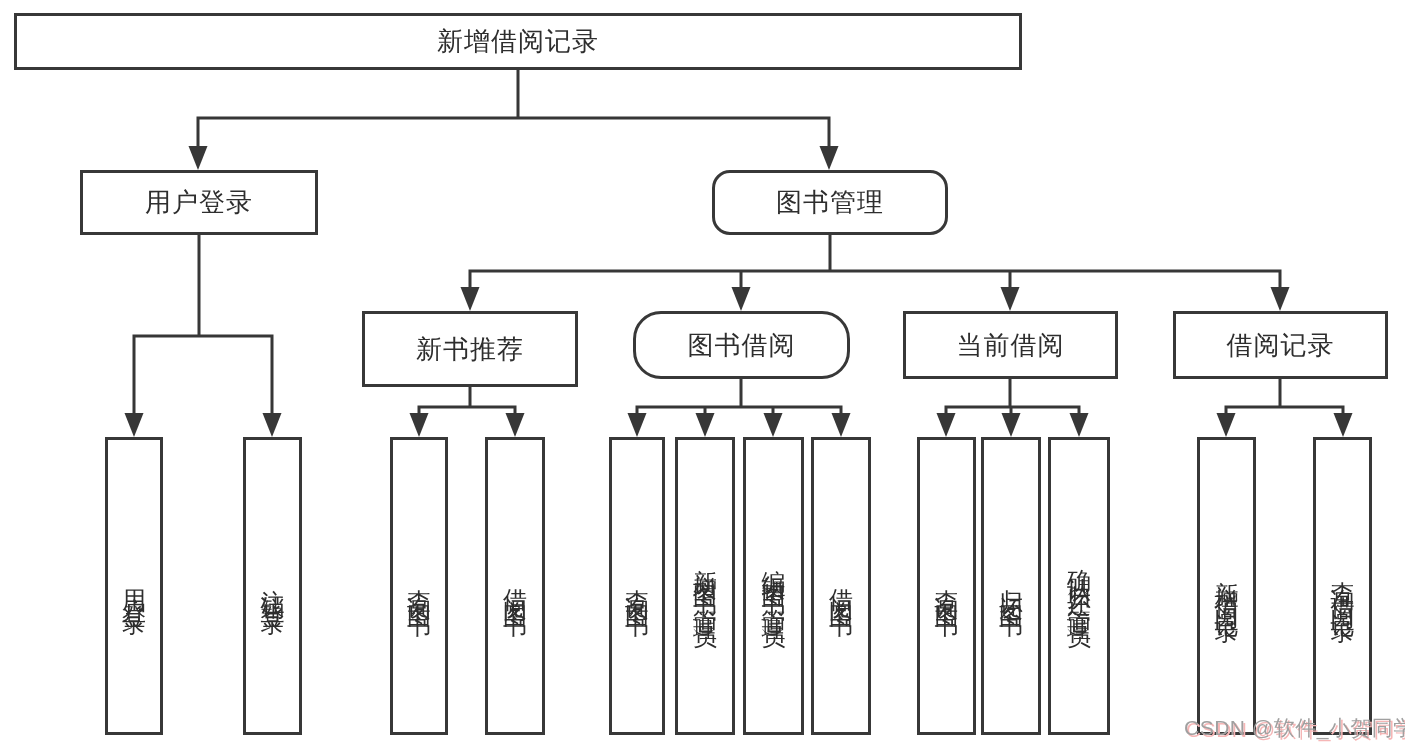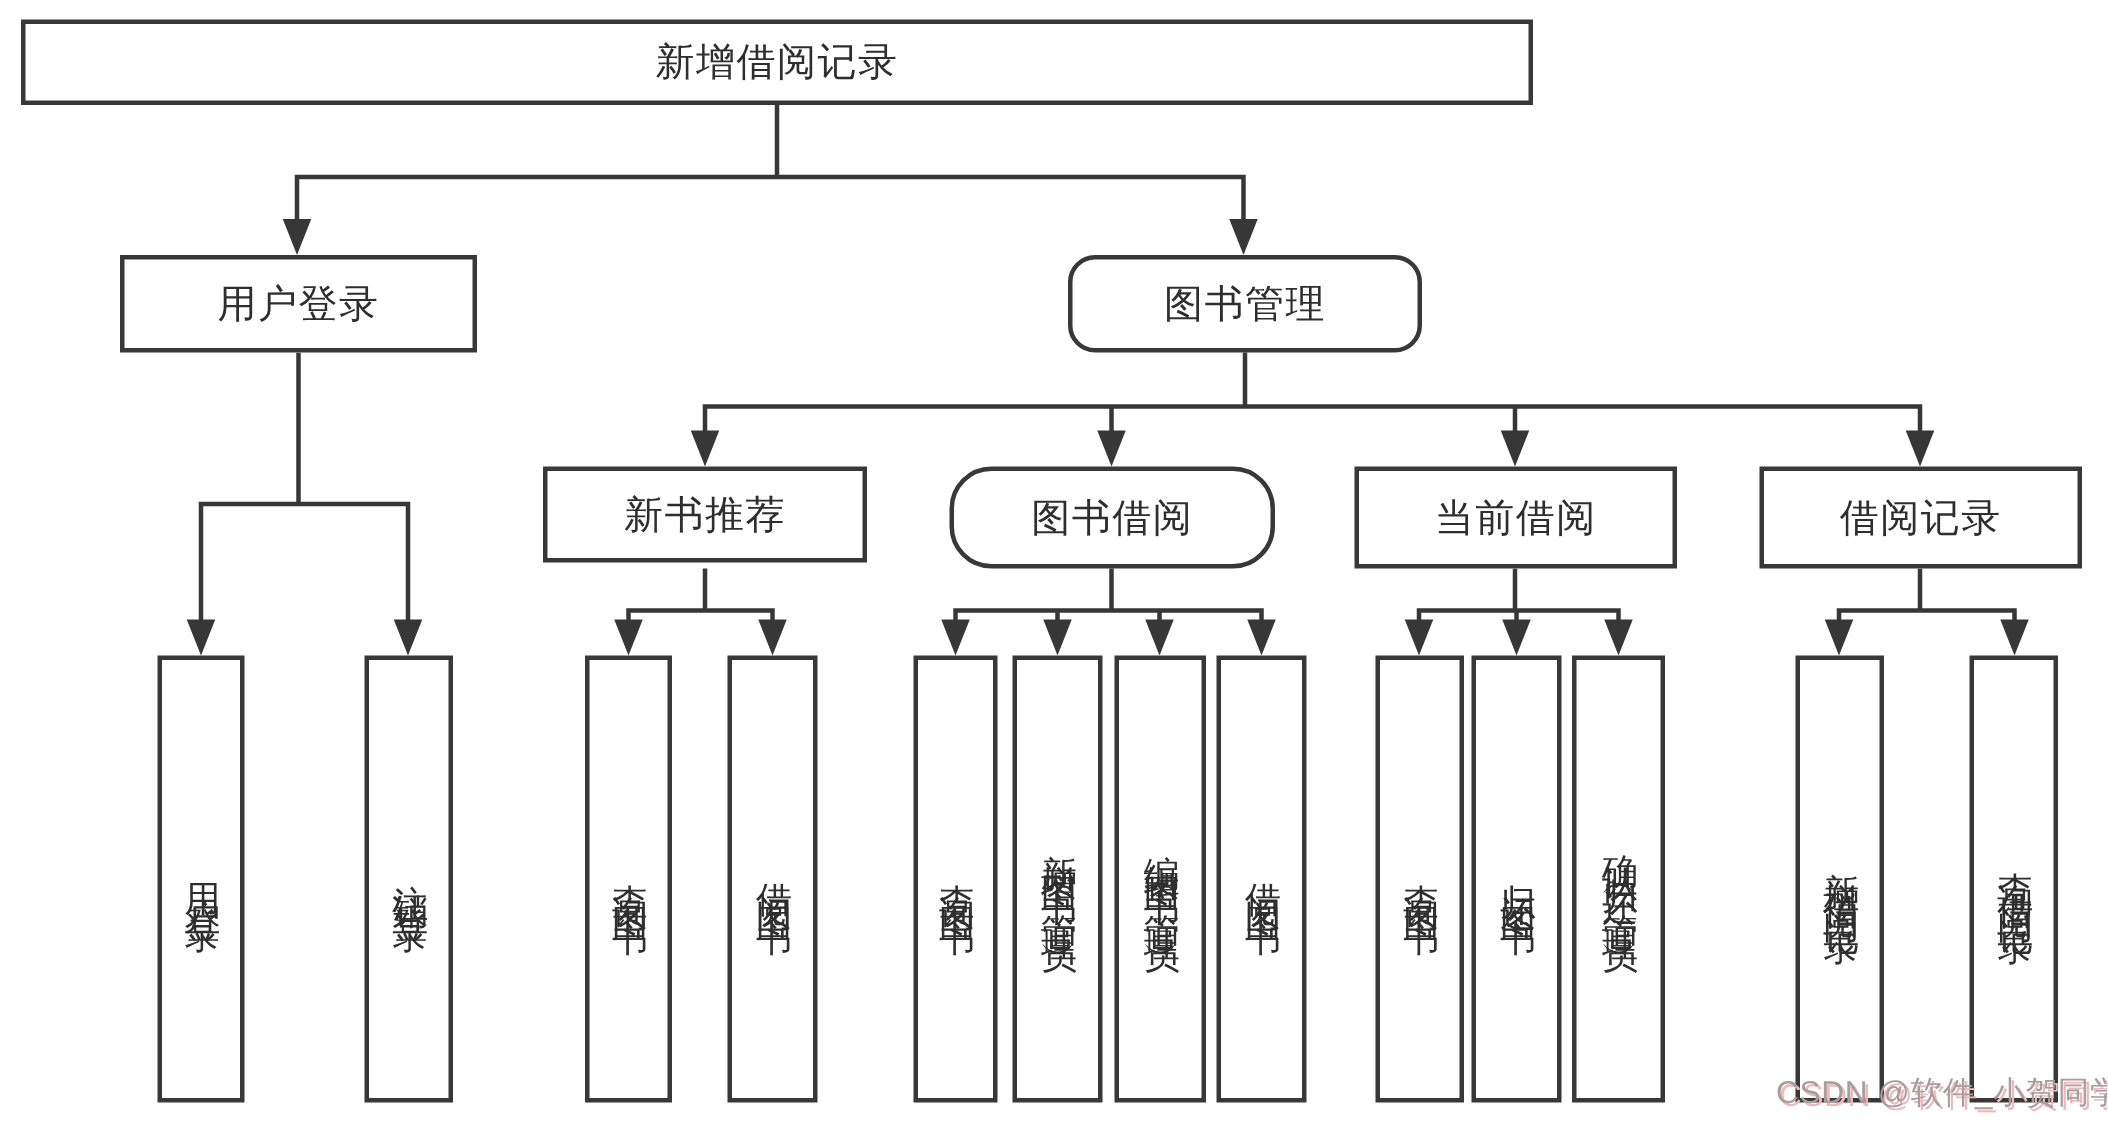--- a/index.html
+++ b/index.html
@@ -108,21 +108,21 @@
     <span>新增借阅记录</span>
   </div>
 
   <div class="node hnode" style="left:80px; top:170px; width:238px; height:65px;">
     <span>用户登录</span>
   </div>
   <div class="node hnode" style="left:712px; top:170px; width:236px; height:65px;border-radius:18px;">
     <span>图书管理</span>
   </div>
 
-  <div class="node hnode" style="left:362px; top:311px; width:216px; height:64px;">
+  <div class="node hnode" style="left:362px; top:311px; width:216px; height:76px;">
     <span>新书推荐</span>
   </div>
   <div class="node hnode" style="left:633px; top:311px; width:217px; height:68px;border-radius:28px;">
     <span>图书借阅</span>
   </div>
   <div class="node hnode" style="left:903px; top:311px; width:215px; height:68px;">
     <span>当前借阅</span>
   </div>
   <div class="node hnode" style="left:1173px; top:311px; width:215px; height:68px;">
     <span>借阅记录</span>

